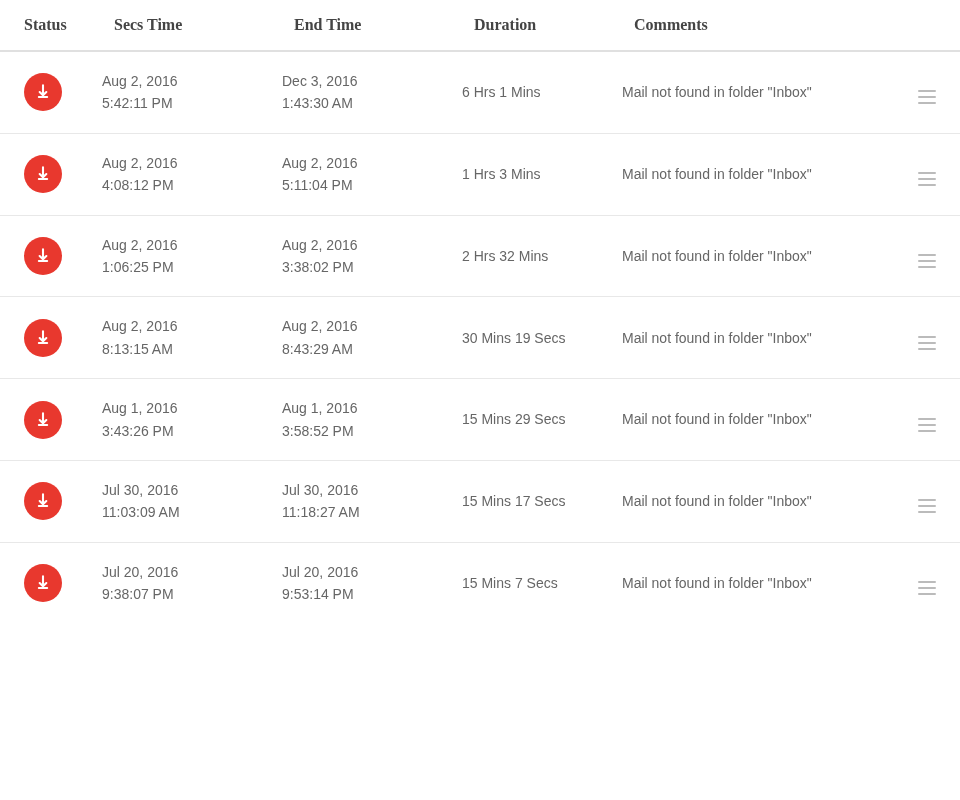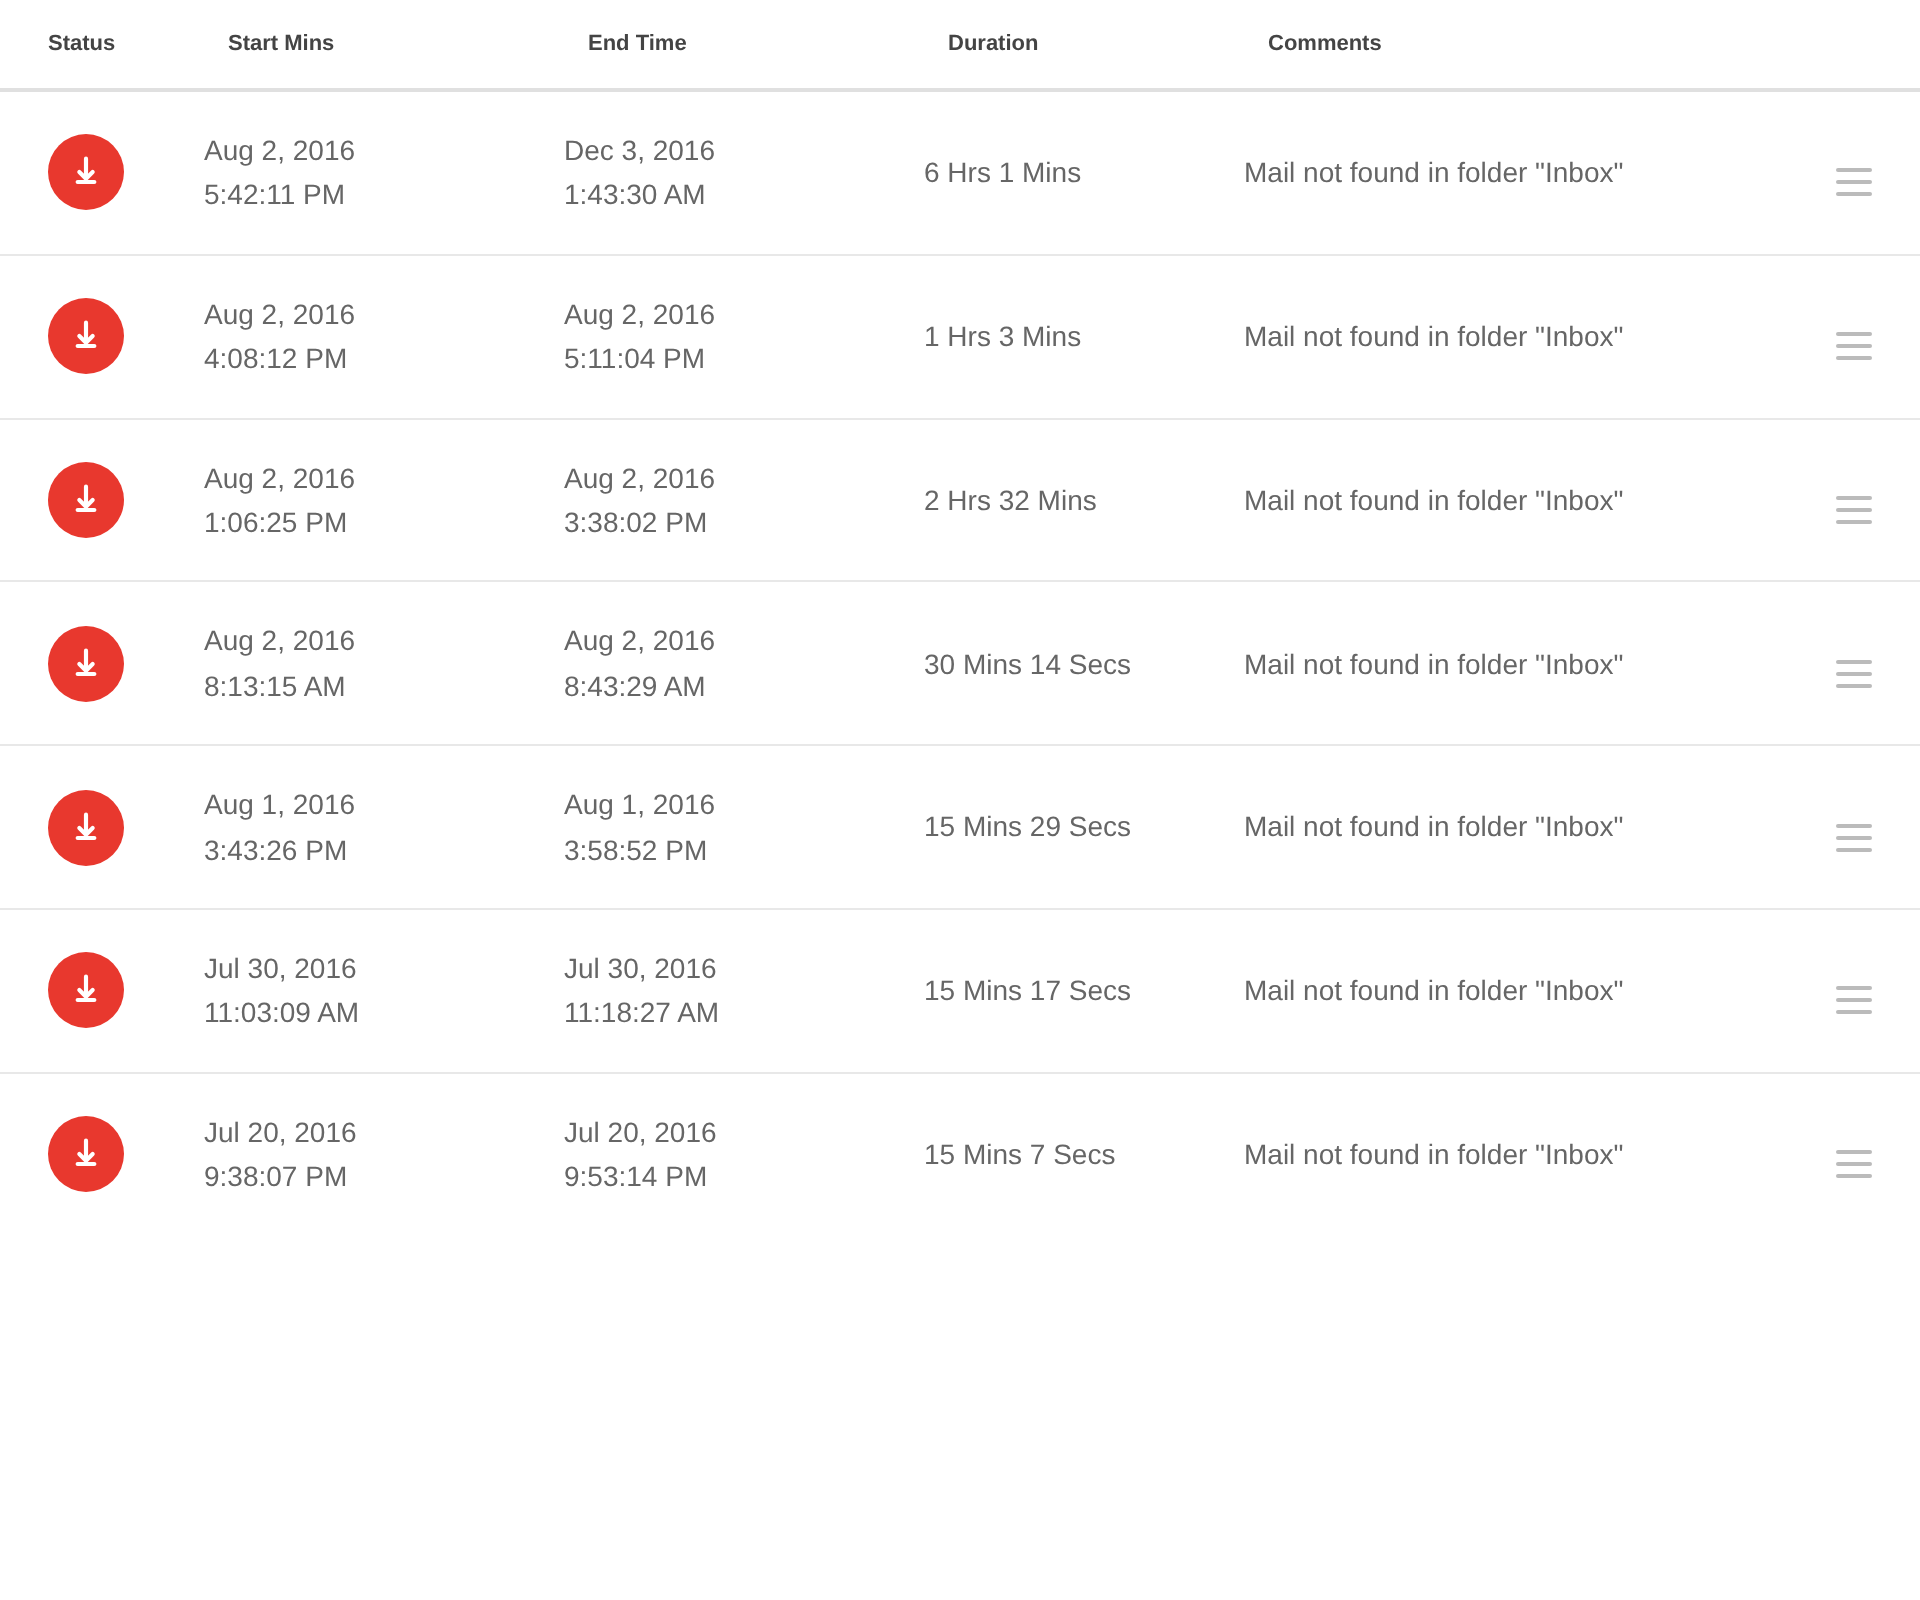--- a/index.html
+++ b/index.html
@@ -22,22 +22,23 @@
       width: 100%;
       border-collapse: collapse;
     }
     thead tr {
       border-bottom: 2px solid #e0e0e0;
     }
     thead th {
       padding: 16px 12px 16px 24px;
       text-align: left;
       font-weight: 700;
-      font-size: 11px;
+      font-size: 16px;
       color: #444;
+      font-family: Liberation Serif, serif;
     }
     thead th:first-child {
       padding-left: 24px;
       width: 90px;
     }
     thead th:nth-child(2) {
       width: 180px;
     }
     thead th:nth-child(3) {
       width: 180px;
@@ -100,21 +101,21 @@
     }
   </style>
 </head>
 <body>
 
 <div class="table-container">
   <table>
     <thead>
       <tr>
         <th>Status</th>
-        <th>Start Mins</th>
+        <th>Secs Time</th>
         <th>End Time</th>
         <th>Duration</th>
         <th>Comments</th>
         <th></th>
       </tr>
     </thead>
     <tbody id="table-body">
     <tr>
           <td>
     <span class="status-icon">
@@ -183,21 +184,21 @@
     <span class="status-icon">
       <svg viewBox="0 0 24 24" xmlns="http://www.w3.org/2000/svg">
         <path d="M12 4v12m0 0l-4-4m4 4l4-4" stroke="white" stroke-width="2.5" stroke-linecap="round" stroke-linejoin="round" fill="none"></path>
         <path d="M7 18h10" stroke="white" stroke-width="2.5" stroke-linecap="round" fill="none"></path>
       </svg>
     </span></td>
           <td style="white-space: pre-line;">Aug 2, 2016
 8:13:15 AM</td>
           <td style="white-space: pre-line;">Aug 2, 2016
 8:43:29 AM</td>
-          <td>30 Mins 14 Secs</td>
+          <td>30 Mins 19 Secs</td>
           <td>Mail not found in folder "Inbox"</td>
           <td class="action-col">
     <div class="menu-icon">
       <span></span>
       <span></span>
       <span></span>
     </div></td>
         </tr>
         <tr>
           <td>

